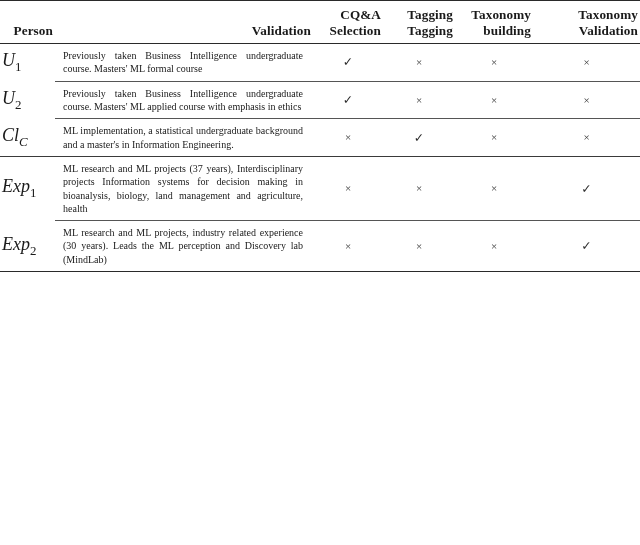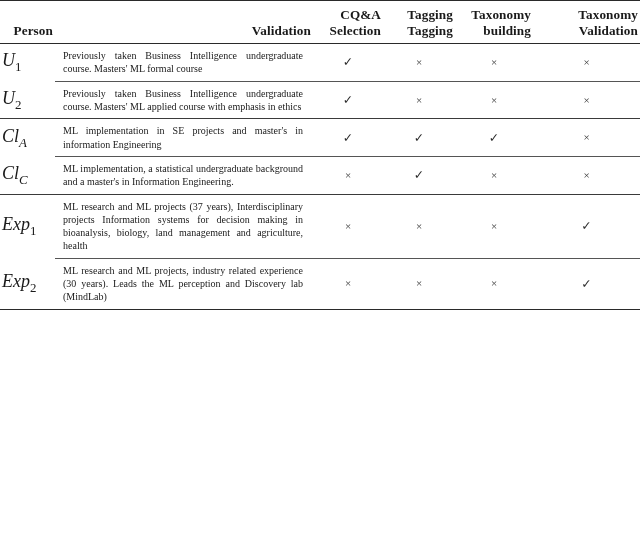--- a/index.html
+++ b/index.html
@@ -175,28 +175,20 @@
           <td class="mark-cell"><span class="mark-cross">×</span></td>
         </tr>
         <tr class="sub-sep">
           <td class="person-cell"><span>U</span><span class="sub sub-up">2</span></td>
           <td class="exp-cell">Previously taken Business Intelligence undergraduate course. Masters' ML applied course with emphasis in ethics</td>
           <td class="mark-cell"><span class="mark-check">✓</span></td>
           <td class="mark-cell"><span class="mark-cross">×</span></td>
           <td class="mark-cell"><span class="mark-cross">×</span></td>
           <td class="mark-cell"><span class="mark-cross">×</span></td>
         </tr>
-        <tr class="grp-sep">
-          <td class="person-cell"><span>Cl</span><span class="sub">A</span></td>
-          <td class="exp-cell">ML implementation in SE projects and master's in information Engineering</td>
-          <td class="mark-cell"><span class="mark-check">✓</span></td>
-          <td class="mark-cell"><span class="mark-check">✓</span></td>
-          <td class="mark-cell"><span class="mark-check">✓</span></td>
-          <td class="mark-cell"><span class="mark-cross">×</span></td>
-        </tr>
         <tr class="sub-sep">
           <td class="person-cell"><span>Cl</span><span class="sub">C</span></td>
           <td class="exp-cell">ML implementation, a statistical undergraduate background and a master's in Information Engineering.</td>
           <td class="mark-cell"><span class="mark-cross">×</span></td>
           <td class="mark-cell"><span class="mark-check">✓</span></td>
           <td class="mark-cell"><span class="mark-cross">×</span></td>
           <td class="mark-cell"><span class="mark-cross">×</span></td>
         </tr>
         <tr class="grp-sep">
           <td class="person-cell"><span>Exp</span><span class="sub sub-up">1</span></td>

